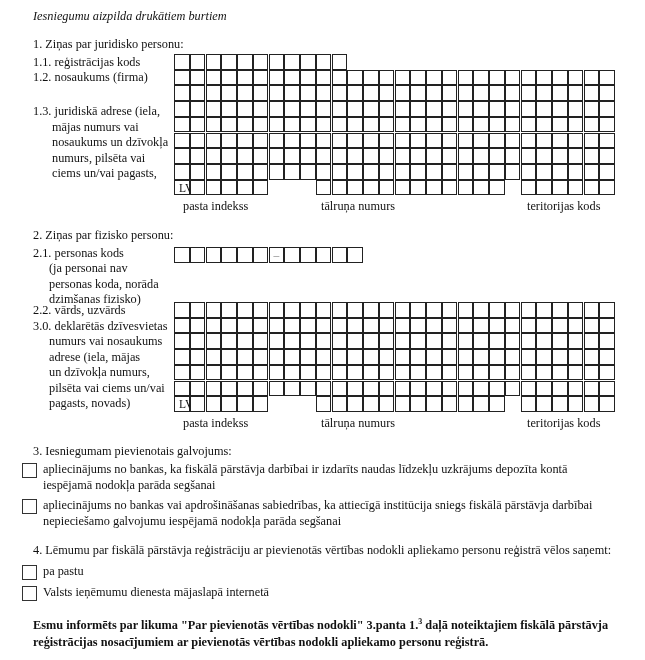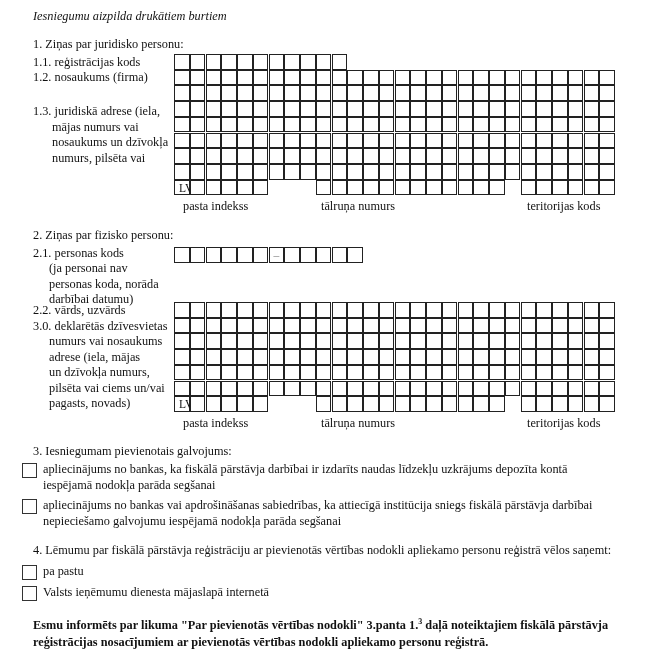--- a/index.html
+++ b/index.html
@@ -24,20 +24,21 @@
 <div class="abs italic" style="left:33px;top:9px;">Iesniegumu aizpilda drukātiem burtiem</div>
 
 <div class="abs" style="left:33px;top:37px;">1. Ziņas par juridisko personu:</div>
 <div class="abs lbl" style="left:33px;top:55px;">1.1. reģistrācijas kods</div>
 <div class="abs lbl" style="left:33px;top:70px;">1.2. nosaukums (firma)</div>
 <div class="abs" style="left:33px;top:104px;line-height:15.5px;">
   <div>1.3. juridiskā adrese (iela,</div>
   <div style="padding-left:19px">mājas numurs vai</div>
   <div style="padding-left:19px">nosaukums un dzīvokļa</div>
   <div style="padding-left:19px">numurs, pilsēta vai</div>
+  <div style="padding-left:19px">ciems un/vai pagasts,</div>
 </div>
 
 <div class="grid" id="grid1" style="top: 55px; position: absolute;">
     <div class="cell" style="left: 0px; top: 0px;"></div>
     <div class="cell" style="left: 15.75px; top: 0px;"></div>
     <div class="cell" style="left: 31.5px; top: 0px;"></div>
     <div class="cell" style="left: 47.25px; top: 0px;"></div>
     <div class="cell" style="left: 63px; top: 0px;"></div>
     <div class="cell" style="left: 78.75px; top: 0px;"></div>
     <div class="cell" style="left: 94.5px; top: 0px;"></div>
@@ -268,21 +269,21 @@
   </div>
 <div class="caption" style="left:183px;top:199px;">pasta indekss</div>
 <div class="caption" style="left:321px;top:199px;">tālruņa numurs</div>
 <div class="caption" style="left:527px;top:199px;">teritorijas kods</div>
 
 <div class="abs" style="left:33px;top:228px;">2. Ziņas par fizisko personu:</div>
 <div class="abs" style="left:33px;top:246px;line-height:15.3px;">
   <div>2.1. personas kods</div>
   <div style="padding-left:16px">(ja personai nav</div>
   <div style="padding-left:16px">personas koda, norāda</div>
-  <div style="padding-left:16px">darbībai datumu)</div>
+  <div style="padding-left:16px">dzimšanas fizisko)</div>
 </div>
 <div class="grid" id="grid-pc" style="top:248px;">
     <div class="cell" style="left: 0px; top: 0px;"></div>
     <div class="cell" style="left: 15.75px; top: 0px;"></div>
     <div class="cell" style="left: 31.5px; top: 0px;"></div>
     <div class="cell" style="left: 47.25px; top: 0px;"></div>
     <div class="cell" style="left: 63px; top: 0px;"></div>
     <div class="cell" style="left: 78.75px; top: 0px;"></div>
     <div class="cell" style="left: 94.5px; top: 0px; color: rgb(136, 136, 136);">–</div>
     <div class="cell" style="left: 110.25px; top: 0px;"></div>

